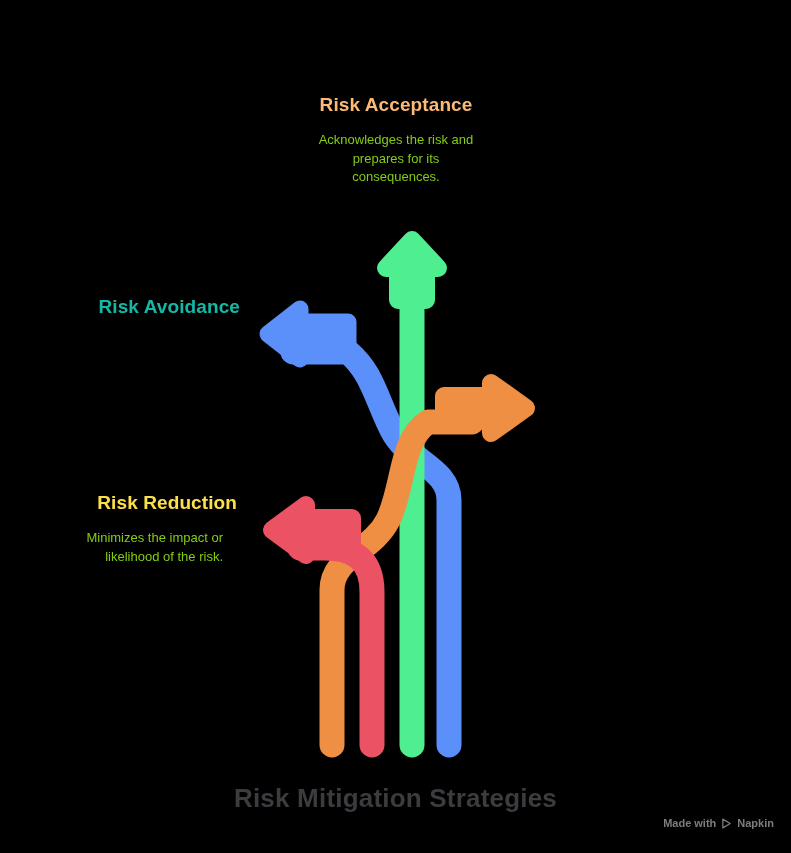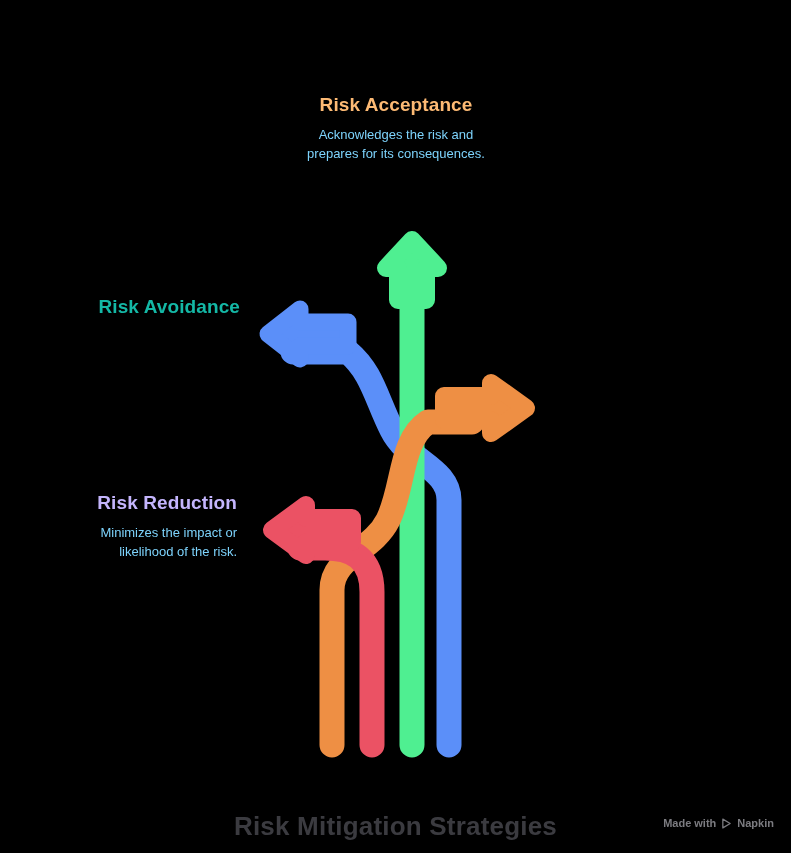--- a/index.html
+++ b/index.html
@@ -15,43 +15,42 @@
   
   #flow{position:absolute;left:0;top:0;width:791px;height:853px;}
 
   
   .node{position:absolute;}
   .node .ttl{
     font-size:19px;font-weight:bold;letter-spacing:.1px;
     line-height:1.2;margin:0 0 9px 0;
   }
   .node .desc{
-    font-size:13px;color:#7dd3fc;line-height:1.45;font-weight:500;
-    margin:0;
+    font-size:13px;color:#84cc16;line-height:1.45;font-weight:500;
+    margin:14px;
   }
 
   #node-acceptance{left:296px;top:94px;width:200px;text-align:center;}
   #node-acceptance .ttl{color:#fdba74;}
 
   #node-avoidance{left:43px;top:296px;width:197px;text-align:right;}
   #node-avoidance .ttl{color:#14b8a6;}
 
   #node-transfer{left:550px;top:372px;width:200px;text-align:left;}
   #node-transfer .ttl{color:#EE8F44;}
 
   #node-reduction{left:45px;top:492px;width:192px;text-align:right;}
-  #node-reduction .ttl{color:#c4b5fd;}
+  #node-reduction .ttl{color:#fde047;}
 
   
   #page-title{
     position:absolute;left:0;right:0;top:783px;
     text-align:center;
     font-size:26px;font-weight:bold;color:#3b3b40;
     letter-spacing:.2px;
-    margin-top:28px;
   }
 
   
   #footer-badge{
     position:absolute;right:17px;top:817px;
     display:flex;gap:5px;
     font-size:11px;font-weight:bold;color:#7c7c81;
   }
   #footer-badge .logo{display:inline-flex;align-items:center;}
 </style>

